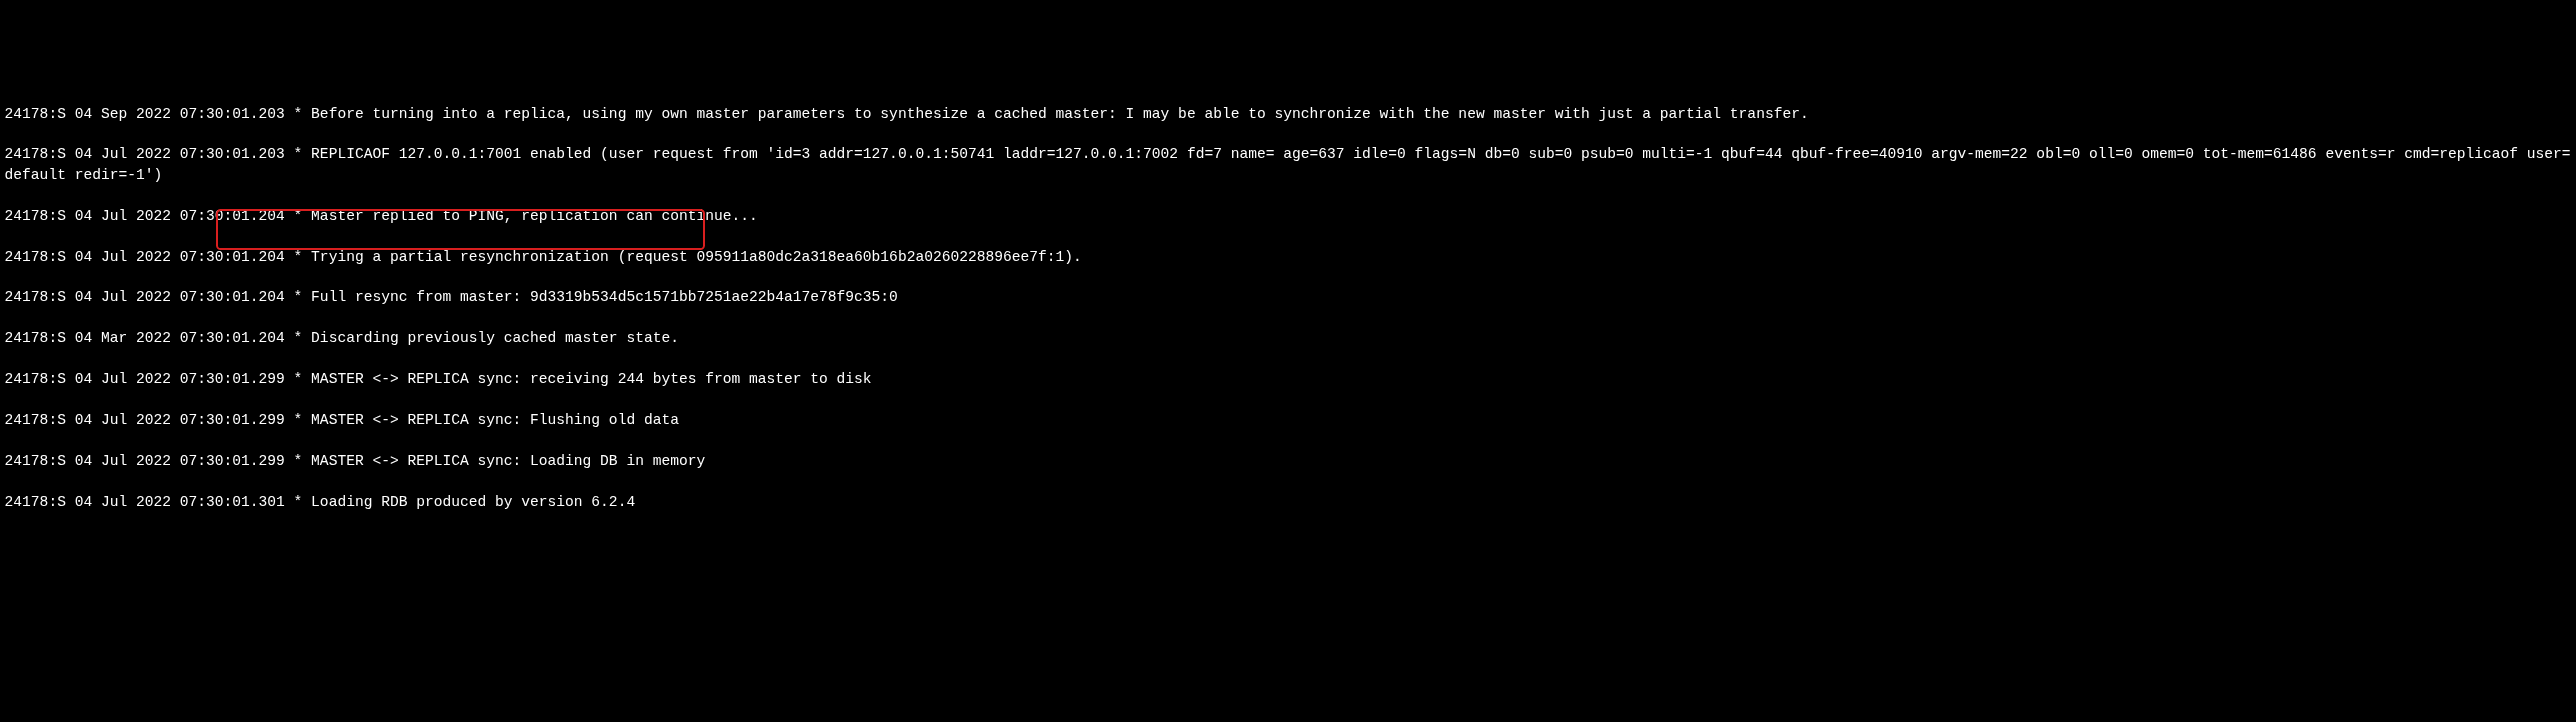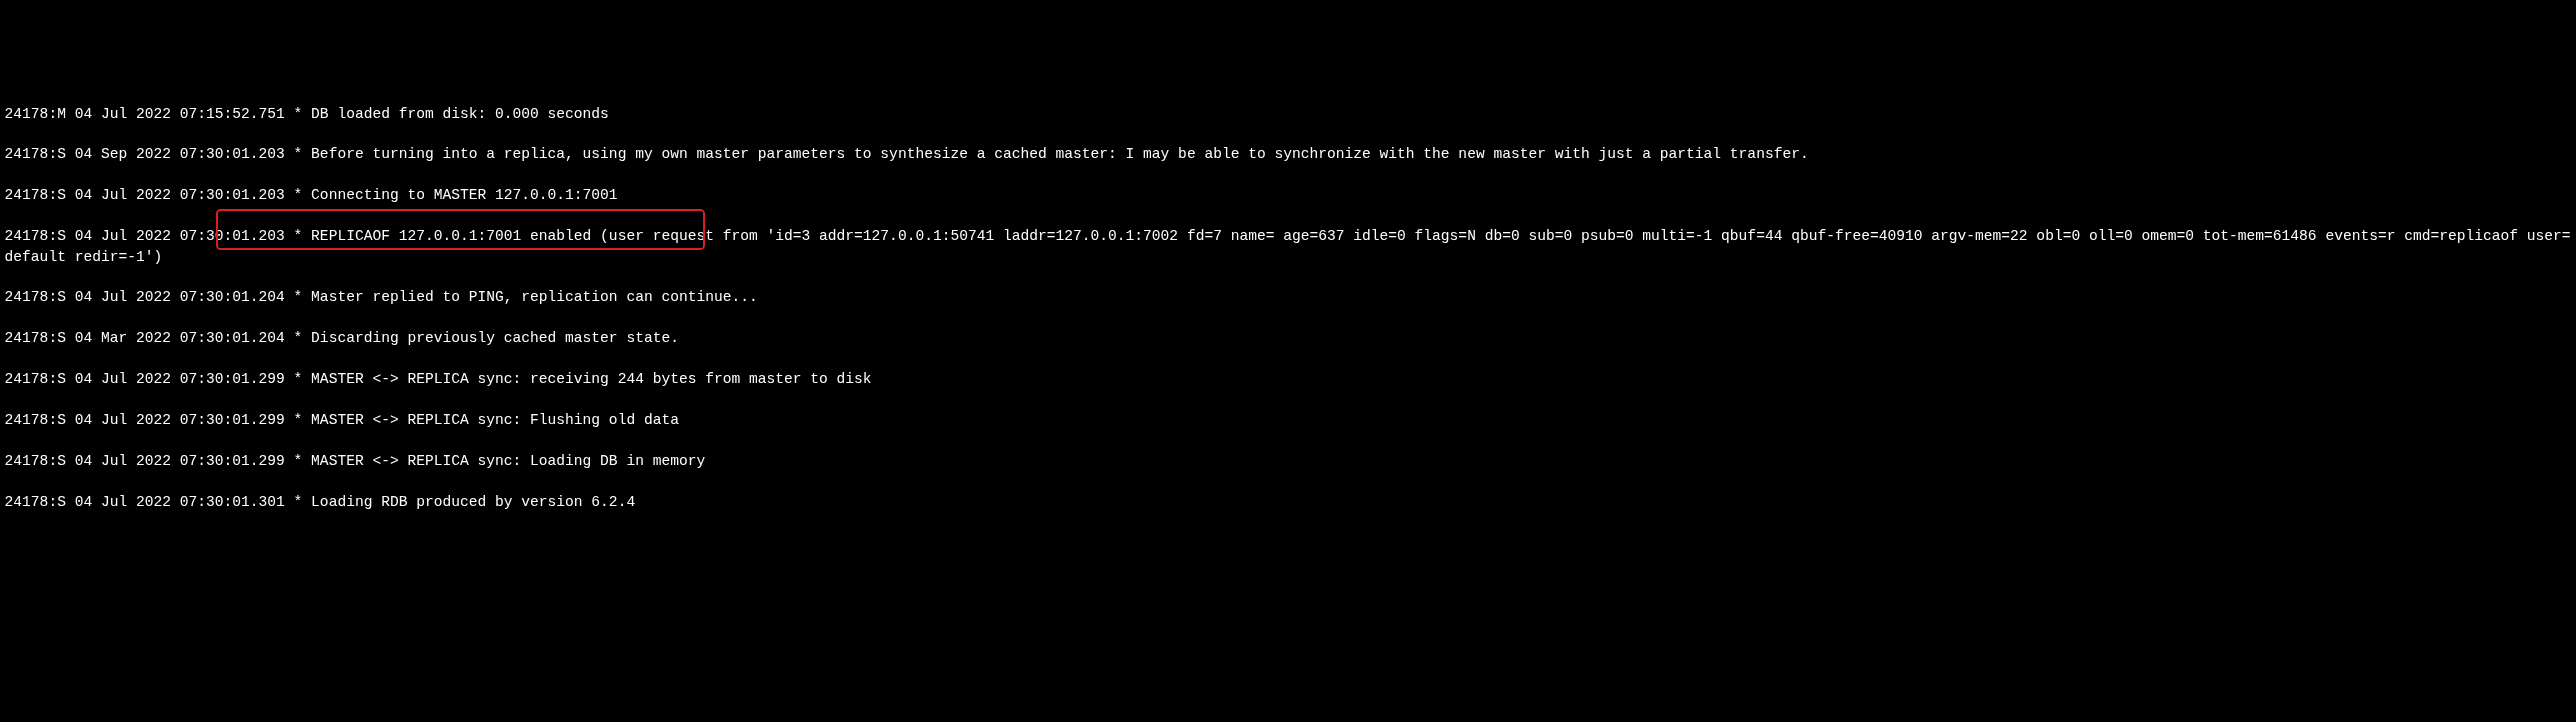--- a/index.html
+++ b/index.html
@@ -37,25 +37,25 @@
       width: 489px;
       height: 41px;
     }
   </style>
 </head>
 <body>
 
 
 
 <div class="terminal-output">
-<span class="log-line">24178:M 04 Jul 2022 07:15:52.751 * DB loaded from disk: 0.000 seconds</span>
 <span class="log-line">24178:S 04 Sep 2022 07:30:01.203 * Before turning into a replica, using my own master parameters to synthesize a cached master: I may be able to synchronize with the new master with just a partial transfer.</span>
-<span class="log-line">24178:S 04 Jul 2022 07:30:01.203 * Connecting to MASTER 127.0.0.1:7001</span>
 <span class="log-line">24178:S 04 Jul 2022 07:30:01.203 * REPLICAOF 127.0.0.1:7001 enabled (user request from 'id=3 addr=127.0.0.1:50741 laddr=127.0.0.1:7002 fd=7 name= age=637 idle=0 flags=N db=0 sub=0 psub=0 multi=-1 qbuf=44 qbuf-free=40910 argv-mem=22 obl=0 oll=0 omem=0 tot-mem=61486 events=r cmd=replicaof user=default redir=-1')</span>
 <span class="log-line">24178:S 04 Jul 2022 07:30:01.204 * Master replied to PING, replication can continue...</span>
+<span class="log-line">24178:S 04 Jul 2022 07:30:01.204 * Trying a partial resynchronization (request 095911a80dc2a318ea60b16b2a0260228896ee7f:1).</span>
+<span class="log-line">24178:S 04 Jul 2022 07:30:01.204 * Full resync from master: 9d3319b534d5c1571bb7251ae22b4a17e78f9c35:0</span>
 <span class="log-line">24178:S 04 Mar 2022 07:30:01.204 * Discarding previously cached master state.</span>
 <span class="log-line">24178:S 04 Jul 2022 07:30:01.299 * MASTER &lt;-&gt; REPLICA sync: receiving 244 bytes from master to disk</span>
 <span class="log-line">24178:S 04 Jul 2022 07:30:01.299 * MASTER &lt;-&gt; REPLICA sync: Flushing old data</span>
 <span class="log-line">24178:S 04 Jul 2022 07:30:01.299 * MASTER &lt;-&gt; REPLICA sync: Loading DB in memory</span>
 <span class="log-line">24178:S 04 Jul 2022 07:30:01.301 * Loading RDB produced by version 6.2.4</span>
 
 
 
 
 <div class="highlight-box"></div>

